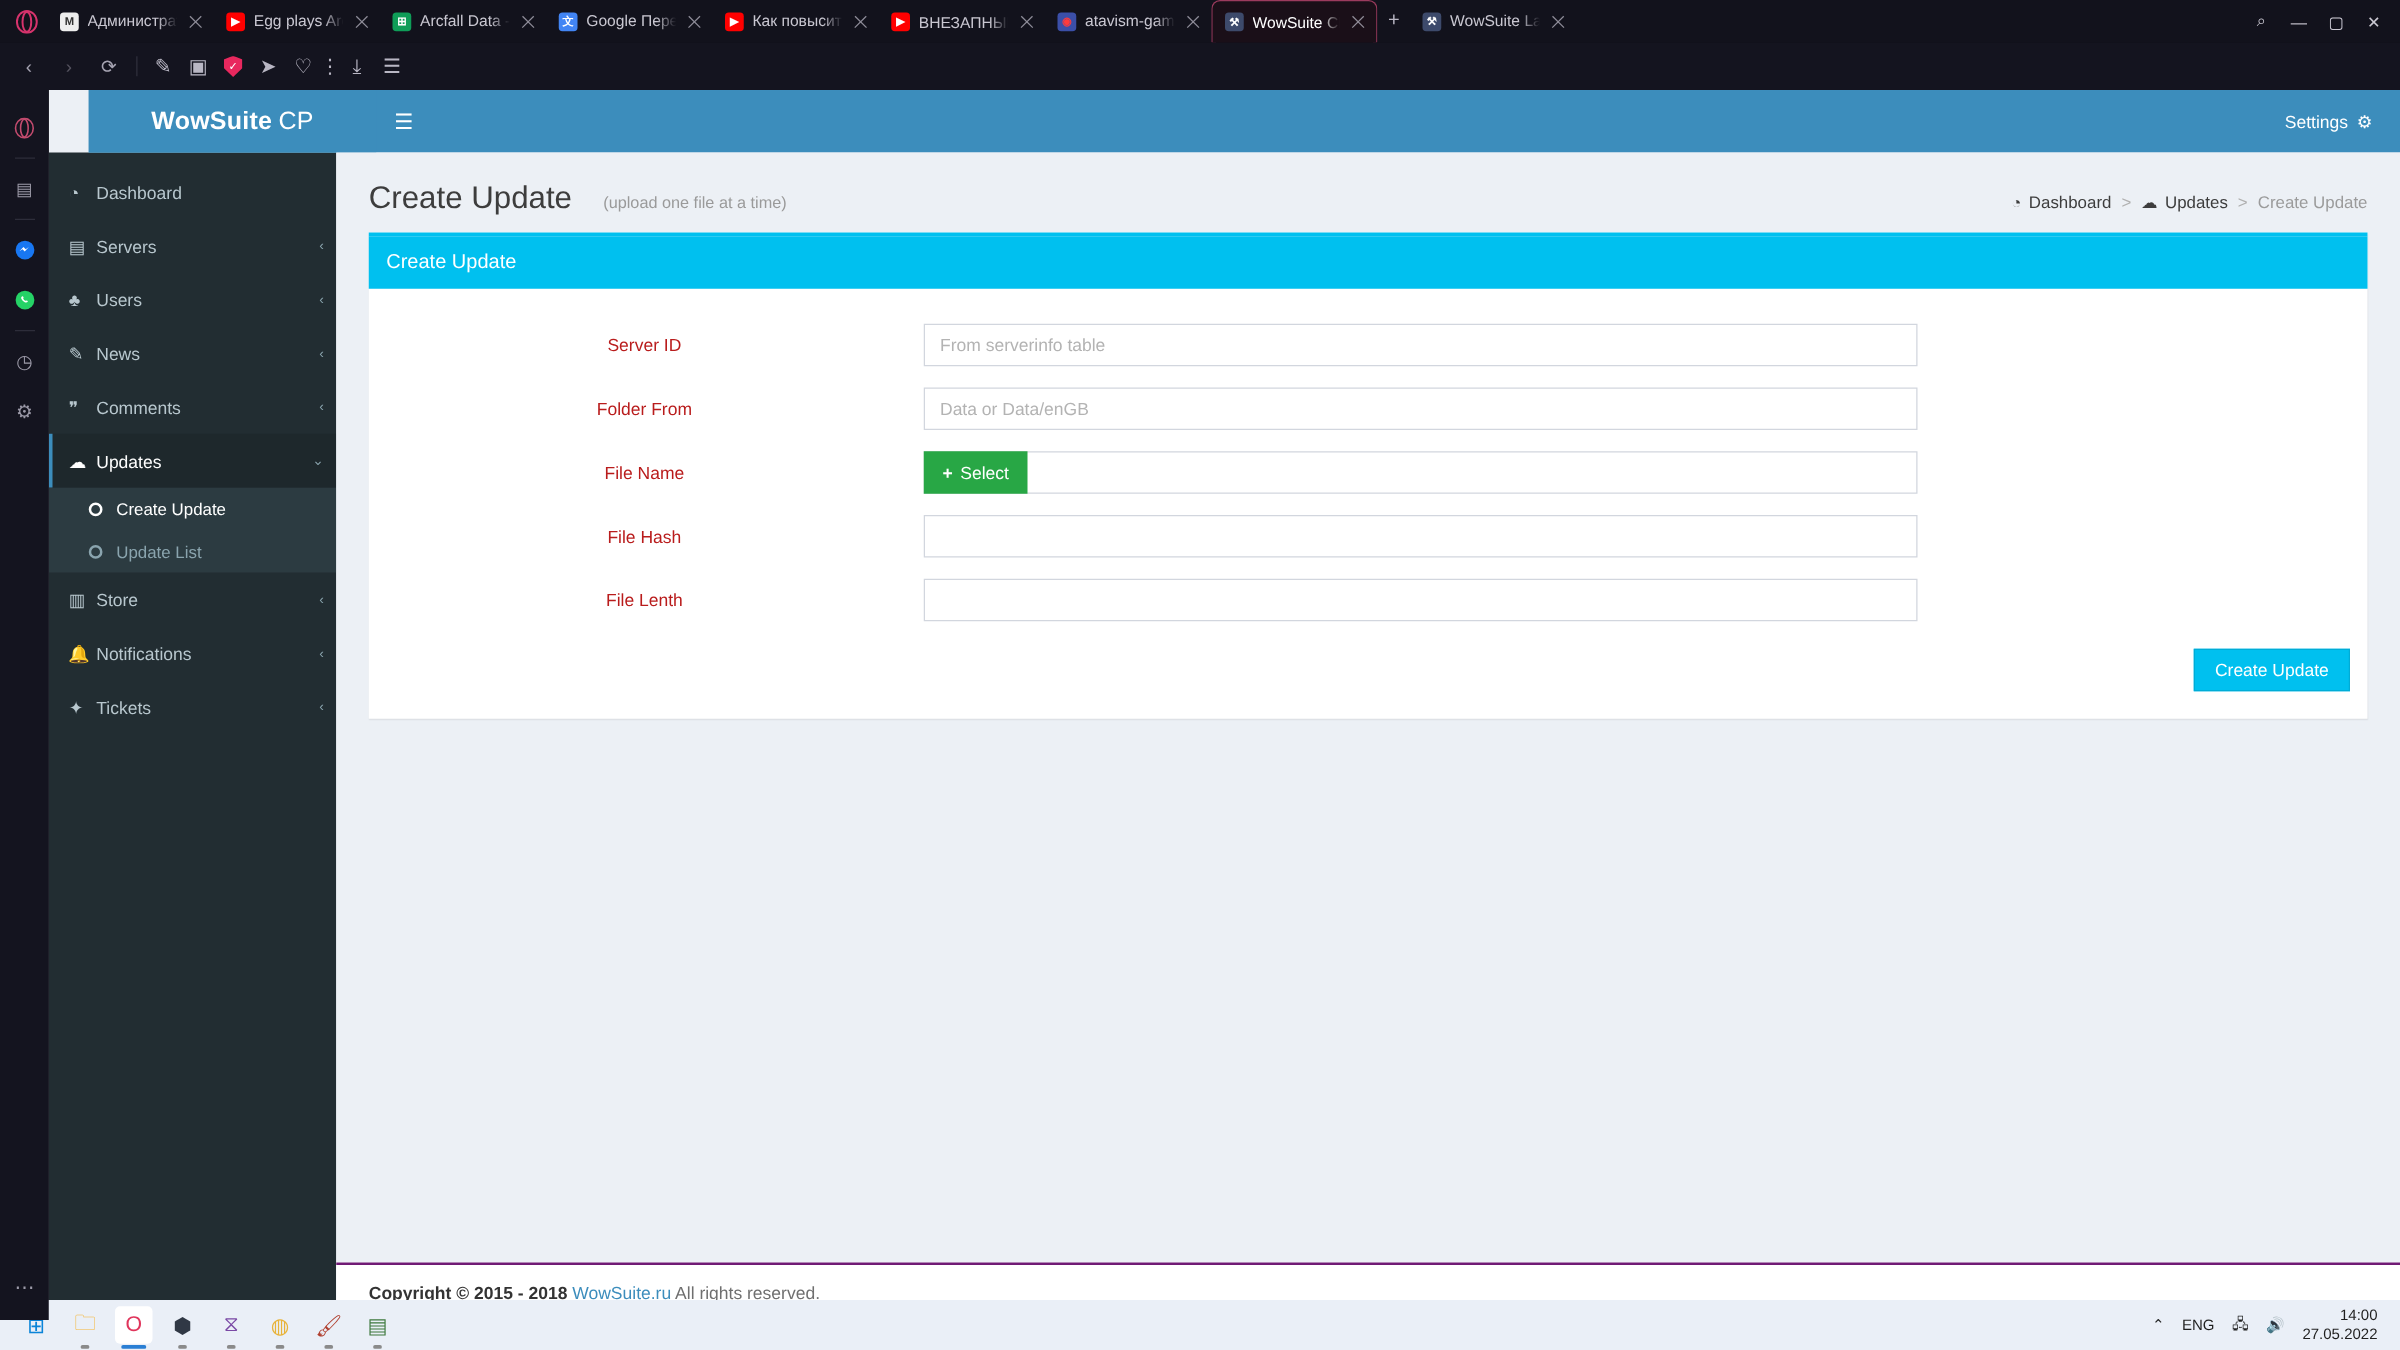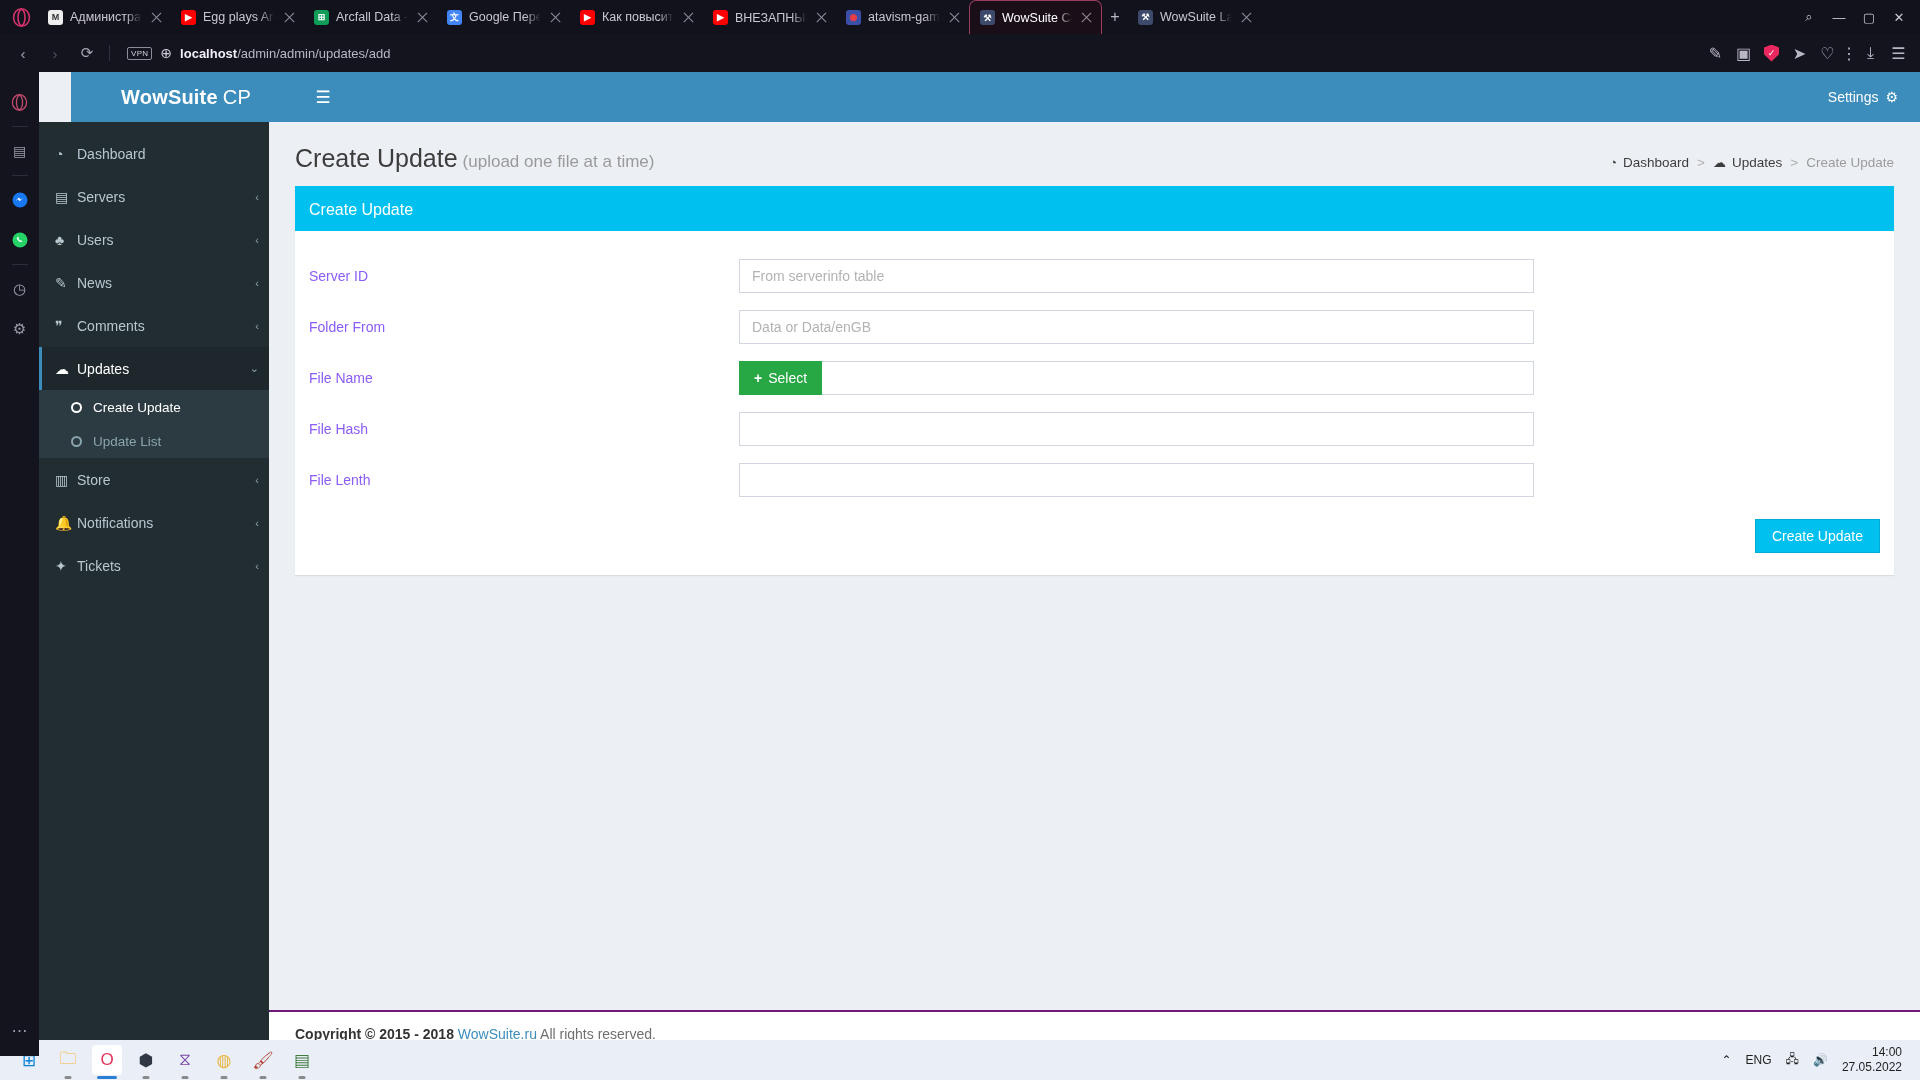--- a/index.html
+++ b/index.html
@@ -179,21 +179,21 @@
   .sub-item.active .dot { border-color: #fff; }
 
   .content {
     flex: 1 1 auto; background: #ecf0f5; position: relative;
     display: flex; flex-direction: column;
   }
   .content-header {
     padding: 22px 26px 10px 26px; display: flex; align-items: baseline;
   }
   .page-title { font-size: 25px; color: #3d3d3d; font-weight: normal; }
-  .page-sub { font-size: 17px; color: #9a9a9a; margin-left: 5px; }
+  .page-sub { font-size: 13px; color: #9a9a9a; margin-left: 25px; }
   .breadcrumb {
     margin-left: auto; display: flex; align-items: center; gap: 8px;
     font-size: 13.5px; color: #444;
   }
   .breadcrumb .sep { color: #b0b0b0; }
   .breadcrumb .crumb { color: #3d3d3d; display: flex; align-items: center; gap: 6px; }
   .breadcrumb .crumb.current { color: #9b9b9b; }
 
   .box {
     margin: 3px 26px 0 26px; background: #fff;
@@ -203,22 +203,22 @@
   .box-header {
     background: #00c0ef; color: #fff; padding: 12px 14px;
     font-size: 16px;
   }
   .box-body { padding: 28px 14px 22px 14px; }
 
   .form-row {
     display: flex; align-items: center; margin-bottom: 17px;
   }
   .form-label {
-    width: 430px; flex: 0 0 430px; text-align: left; padding-right: 17px;
-    font-size: 14px; color: #8b5cf6; font-weight: normal;
+    width: 430px; flex: 0 0 430px; text-align: center; padding-right: 17px;
+    font-size: 14px; color: #b91c1c; font-weight: normal;
   }
   .form-ctrl { flex: 0 0 795px; }
   .form-ctrl input {
     width: 100%; height: 34px; border: 1px solid #d2d6de;
     padding: 6px 12px; font-size: 14px; color: #555;
     font-family: "Liberation Sans", sans-serif; outline: none;
     background: #fff; border-radius: 0;
   }
   .form-ctrl input::placeholder { color: #b3b3b3; }
   .file-wrap {
@@ -340,28 +340,20 @@
       <div class="tsr-btn">▢</div>
       <div class="tsr-btn">✕</div>
     </div>
   </div>
 
   <div class="navbar">
     <div class="nav-btn">‹</div>
     <div class="nav-btn disabled">›</div>
     <div class="nav-btn">⟳</div>
     <div class="nav-sep"></div>
-    <div class="addressbar">
-      <span class="vpn-badge">VPN</span>
-      <span style="font-size:14px;color:#cfcdd8;">⊕</span>
-      <span style="display:flex;align-items:baseline;">
-        <span class="url-host">localhost</span>
-          <span class="url-path">/admin/admin/updates/add</span>
-      </span>
-    </div>
     <div class="navbar-right">
       <div class="nbr-btn">✎</div>
       <div class="nbr-btn">▣</div>
       <div class="nbr-btn">
           <span class="shield">✓</span>
         </div>
       <div class="nbr-btn">➤</div>
       <div class="nbr-btn">♡</div>
       <div class="nbr-btn" style="width:14px;">⋮</div>
       <div class="nbr-btn">⤓</div>

